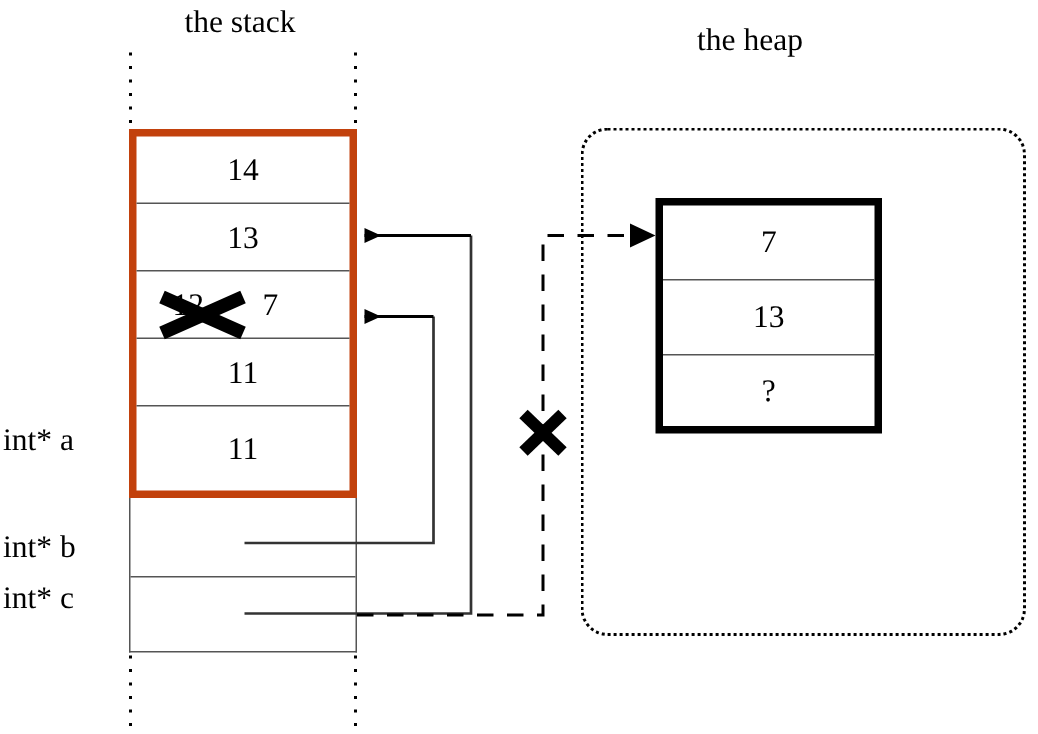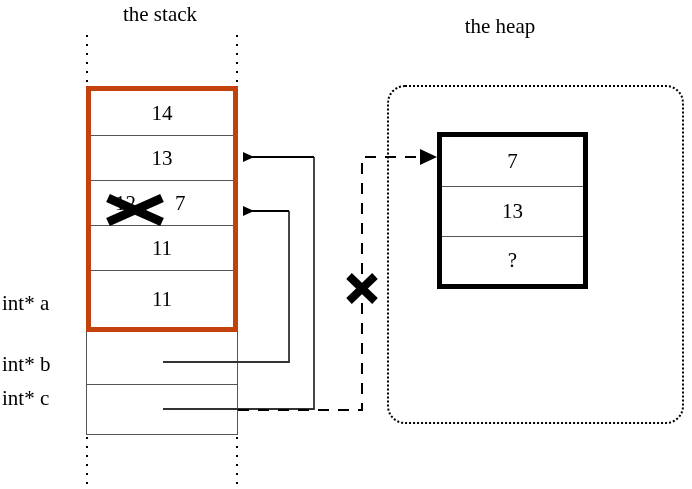--- a/index.html
+++ b/index.html
@@ -105,21 +105,21 @@
   }
 </style>
 </head>
 <body>
 
 <div id="canvas">
 
   <div class="title" id="stack-title">the stack</div>
   <div class="title" id="heap-title">the heap</div>
 
-  <div class="var-label" style="top:291px;">int* a</div>
+  <div class="var-label" style="top:281px;">int* a</div>
   <div class="var-label" style="top:352px;">int* b</div>
   <div class="var-label" style="top:386px;">int* c</div>
 
   <div id="stack-frame">
     <div class="cell div-bottom" style="top:0px;height:45px;">
       <span>14</span>
     </div>
     <div class="cell div-bottom" style="top:45px;height:45px;">
       <span>13</span>
     </div>

